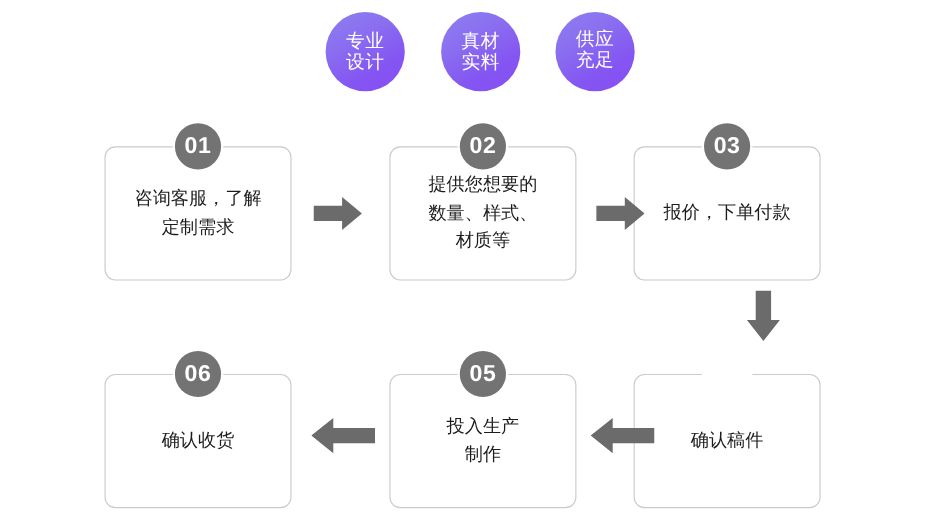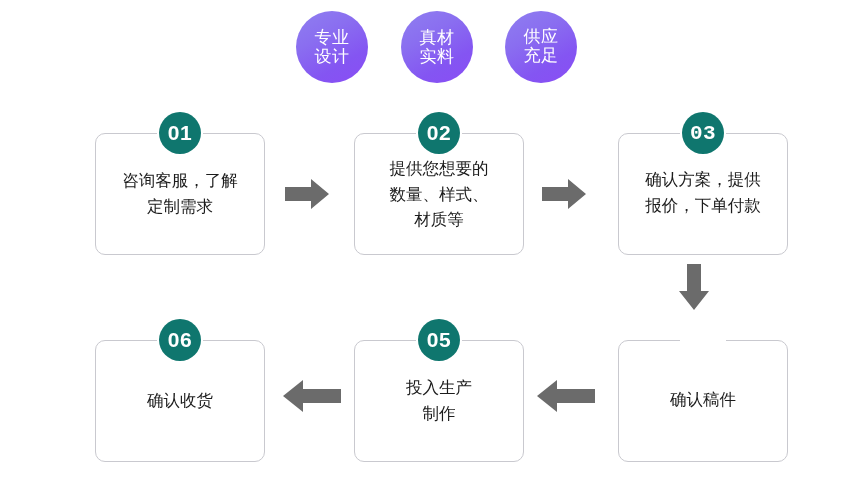--- a/index.html
+++ b/index.html
@@ -73,21 +73,21 @@
     background: #ffffff;
   }
   .badge {
     position: absolute;
     top: -21px;
     left: 50%;
     transform: translateX(-50%);
     width: 42px;
     height: 42px;
     border-radius: 50%;
-    background: #0f766e;
+    background: #737373;
     color: #ffffff;
     display: flex;
     align-items: center;
     justify-content: center;
     font-size: 21px;
     font-weight: bold;
     letter-spacing: 0.5px;
   }
   .step-text {
     position: absolute;
@@ -101,21 +101,21 @@
     line-height: 1.55;
   }
   .step-text span { display: block; white-space: nowrap; }
 
   
   .row-top { top: 133px; }
   .row-bottom { top: 340px; }
   
   .col-1 { left: 95px; }
   .col-2 { left: 354px; }
-  .col-3 { left: 618px; font-family: Liberation Mono, monospace; }
+  .col-3 { left: 576px; }
 
   
   .arrow { position: absolute; }
   .arrow svg { display: block; }
 
   .arrow-right-1 { left: 285px; top: 178px; }
   .arrow-right-2 { left: 542px; top: 178px; }
   .arrow-down-1  { left: 678px; top: 264px; }
   .arrow-left-1  { left: 283px; top: 379px; }
   .arrow-left-2  { left: 537px; top: 379px; }
@@ -161,21 +161,20 @@
     <span>数量、样式、</span>
     <span>材质等</span>
   </div>
 </div>
 
 <div class="step row-top col-3">
   <div class="step-box"></div>
   <div class="badge-gap"></div>
   <div class="badge">03</div>
   <div class="step-text">
-    <span>确认方案，提供</span>
     <span>报价，下单付款</span>
   </div>
 </div>
 
 <div class="step row-bottom col-1">
   <div class="step-box"></div>
   <div class="badge-gap"></div>
   <div class="badge">06</div>
   <div class="step-text">
     <span>确认收货</span>

